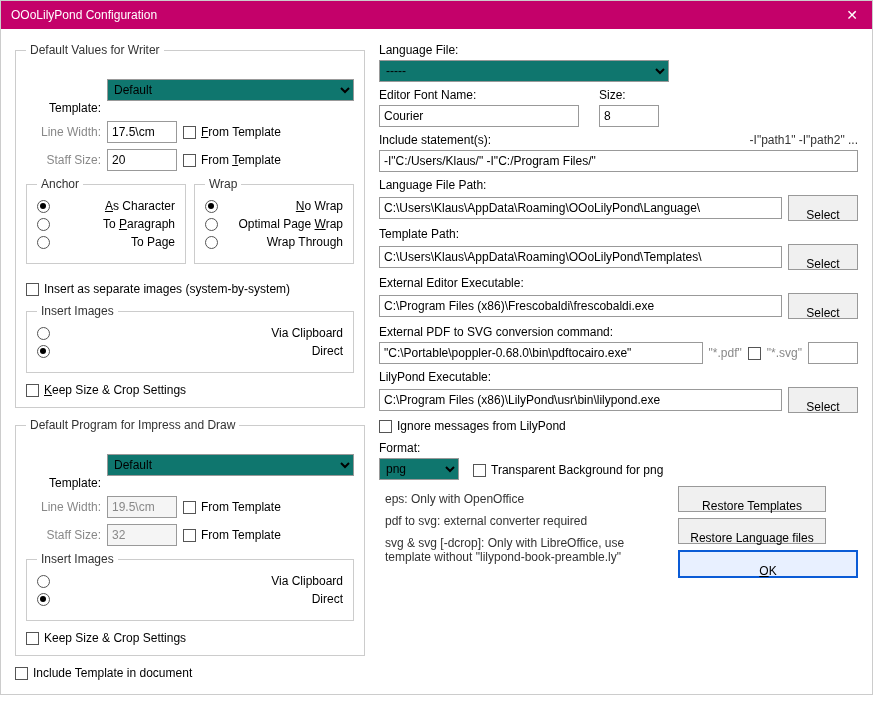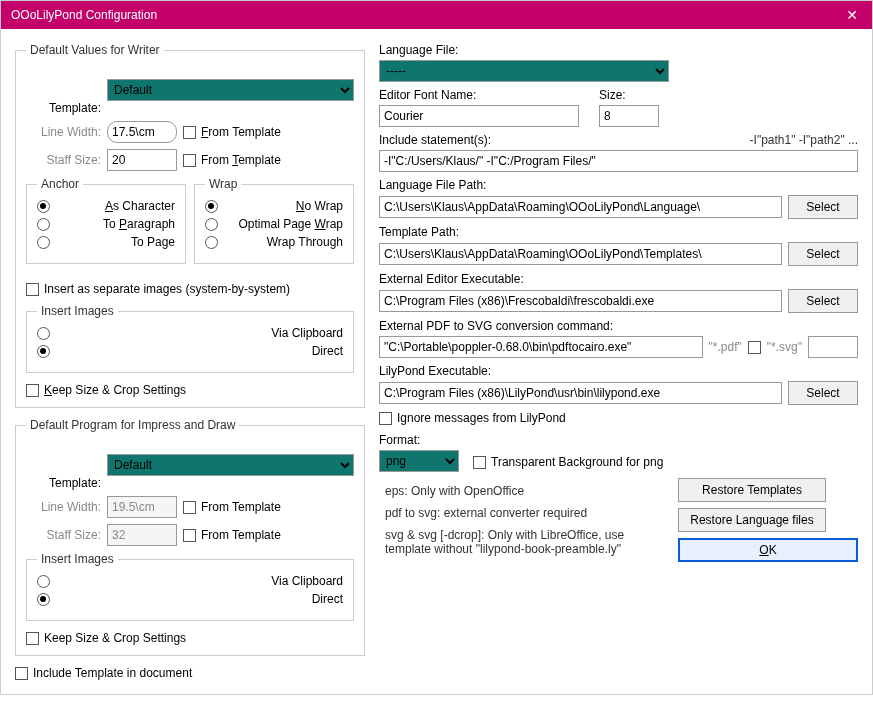--- a/index.html
+++ b/index.html
@@ -24,21 +24,21 @@
 .rad { display: flex; align-items: center; gap: 5px; margin-bottom: 4px; justify-content: space-between; }
 .rad input { width: 13px; height: 13px; }
 .underline { text-decoration: underline; }
 .sub-fieldsets { display: flex; gap: 8px; }
 .sub-fieldsets fieldset { flex: 1; }
 .rlabel { margin-bottom: 3px; margin-top: 6px; display: block; }
 .rlabel:first-child { margin-top: 0; }
 .wide-input { width: 100%; }
 .path-row { display: flex; gap: 6px; align-items: center; }
 .path-row input { flex: 1; }
-button { border: 1px solid #999; background: #f0f0f0; height: 24px; font-size: 12px; font-family: inherit; cursor: pointer; padding: 2px 8px; }
+button { border: 1px solid #999; background: #f0f0f0; height: 24px; font-size: 12px; font-family: inherit; cursor: pointer; padding: 12px 8px; }
 button.select { width: 70px; }
 .hint { color: #333; float: right; font-size: 12px; }
 .pdf-row { display: flex; gap: 6px; align-items: center; }
 .pdf-row .q { color: #888; }
 .fmt-row { display: flex; gap: 14px; align-items: flex-end; margin-top: 8px; }
 .fmt-col { display: flex; flex-direction: column; }
 .fmt-col label { margin-bottom: 3px; }
 .notes { margin-top: 10px; }
 .notes p { margin-bottom: 8px; color: #333; padding-left: 6px; }
 .btn-stack { display: flex; flex-direction: column; gap: 6px; margin-top: 4px; }
@@ -65,21 +65,21 @@
       <fieldset>
         <legend>Default Values for Writer</legend>
         <div class="row">
           <label class="fld dark">Template:</label>
           <select style="flex:1">
             <option>Default</option>
           </select>
         </div>
         <div class="row">
           <label class="fld">Line Width:</label>
-          <input type="text" style="width: 70px; border-radius: 10px;" value="17.5\cm">
+          <input type="text" style="width: 70px;" value="17.5\cm">
           <div class="chk">
             <input type="checkbox" style="">
             <span><span class="underline">F</span>rom Template</span>
           </div>
         </div>
         <div class="row">
           <label class="fld">Staff Size:</label>
           <input type="text" style="width: 70px;" value="20">
           <div class="chk">
             <input type="checkbox" style="">

